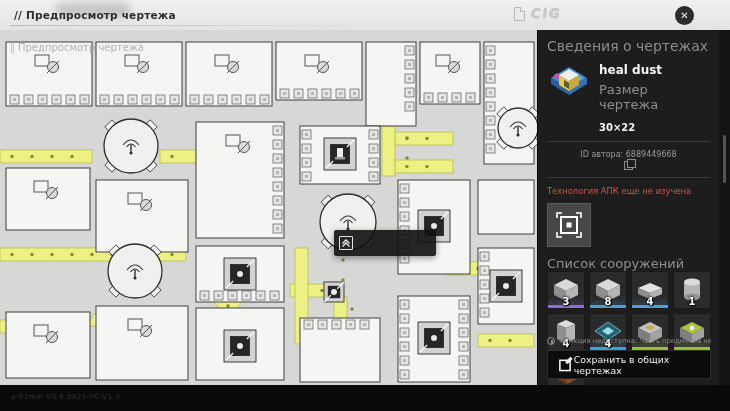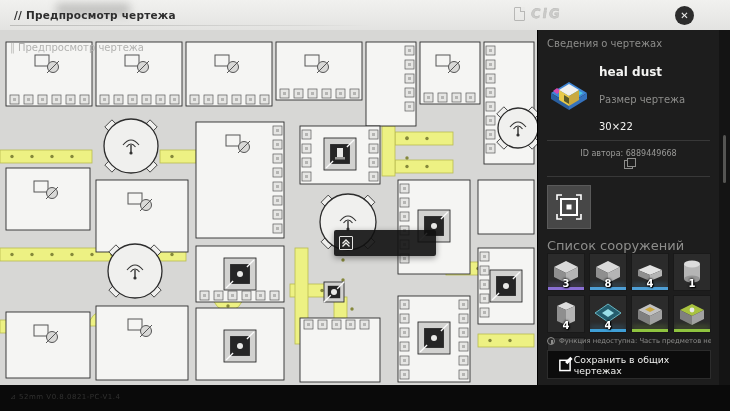--- a/index.html
+++ b/index.html
@@ -36,26 +36,26 @@
   .tooltip { position:absolute; left:334px; top:200px; width:102px; min-height:26px; z-index:4;
     background:rgba(16,16,16,.9); border-radius:2px; padding:4px 6px 4px 25px;
     box-shadow:0 2px 6px rgba(0,0,0,.4); }
   .tooltip-icon { position:absolute; left:5px; top:6px; width:14px; height:14px;
     border:1px solid #e4e4e2; border-radius:1px; display:flex; align-items:center; justify-content:center; }
   .tooltip-label { font-size:7.2px; color:#f2f2f0; line-height:1.35; }
 
   
   .sidebar { position:absolute; left:537px; top:30px; width:182px; height:355px;
     background:#1d1d1d; border-left:1px solid #000; padding:8px 9px 0 9px; z-index:4; }
-  .sb-section-title { font-size:10px; color:#8d8d8b; margin-bottom:14px; }
-  .bp-card { display:flex; align-items:center; gap:8px; }
+  .sb-section-title { font-size:14px; color:#8d8d8b; margin-bottom:7px; }
+  .bp-card { display:flex; align-items:flex-start; gap:8px; }
   .bp-thumb { width:44px; height:44px; flex:0 0 44px; }
   .bp-name { font-size:12px; font-weight:bold; color:#f4f4f2; margin-top:2px; }
-  .bp-size-label { font-size:10px; color:#8d8d8b; margin-top:15px; }
-  .bp-size { font-size:10px; font-weight:normal; color:#f4f4f2; margin-top:16px; }
+  .bp-size-label { font-size:13px; color:#8d8d8b; margin-top:5px; }
+  .bp-size { font-size:10px; font-weight:bold; color:#f4f4f2; margin-top:10px; }
   .sb-divider { height:1px; background:#383838; margin:8px 0; }
   .id-row { display:flex; align-items:center; justify-content:space-between;flex-direction:column; }
   .id-text { font-size:8px; color:#9a9a98; }
   .copy-icon { width:10px; height:10px; position:relative; cursor:pointer; }
   .copy-icon:before { content:""; position:absolute; left:0; top:2px; width:7px; height:7px; border:1px solid #8d8d8b; }
   .copy-icon:after  { content:""; position:absolute; left:3px; top:0; width:7px; height:7px; border:1px solid #8d8d8b; background:#1d1d1d; }
   .warning-text { font-size:8.4px; color:#d05050; margin:2px 0 7px 0; }
   .apc-slot { width:44px; height:44px; background:#474747; border:1px solid #5a5a5a;
     display:flex; align-items:center; justify-content:center; margin-bottom:9px; }
   .structures-title { font-size:13px; color:#8d8d8b; }
@@ -498,20 +498,21 @@
 
     <div class="sb-divider"></div>
 
     <div class="id-row">
       <div class="id-text">ID автора: 6889449668</div>
       <div class="copy-icon"></div>
     </div>
 
     <div class="sb-divider"></div>
 
+    <div class="warning-text">Технология АПК еще не изучена</div>
 
     <div class="apc-slot">
       <svg width="30" height="30" viewBox="0 0 30 30">
         <rect x="7" y="7" width="16" height="16" fill="none" stroke="#fff" stroke-width="2"></rect>
         <rect x="12.5" y="12.5" width="5" height="5" fill="#fff"></rect>
         <path d="M3 8 L3 3 L8 3" fill="none" stroke="#fff" stroke-width="1.6"></path>
         <path d="M22 3 L27 3 L27 8" fill="none" stroke="#fff" stroke-width="1.6"></path>
         <path d="M27 22 L27 27 L22 27" fill="none" stroke="#fff" stroke-width="1.6"></path>
         <path d="M8 27 L3 27 L3 22" fill="none" stroke="#fff" stroke-width="1.6"></path>
       </svg>

